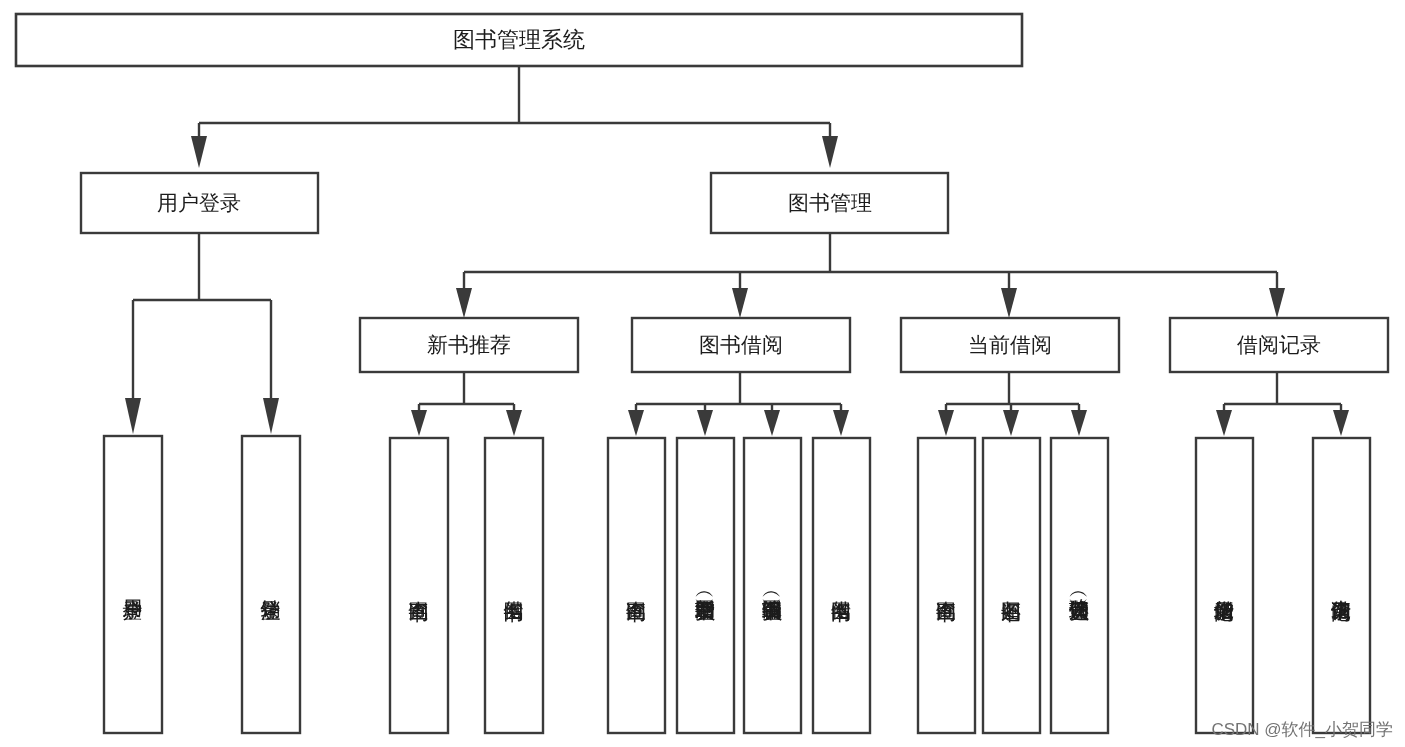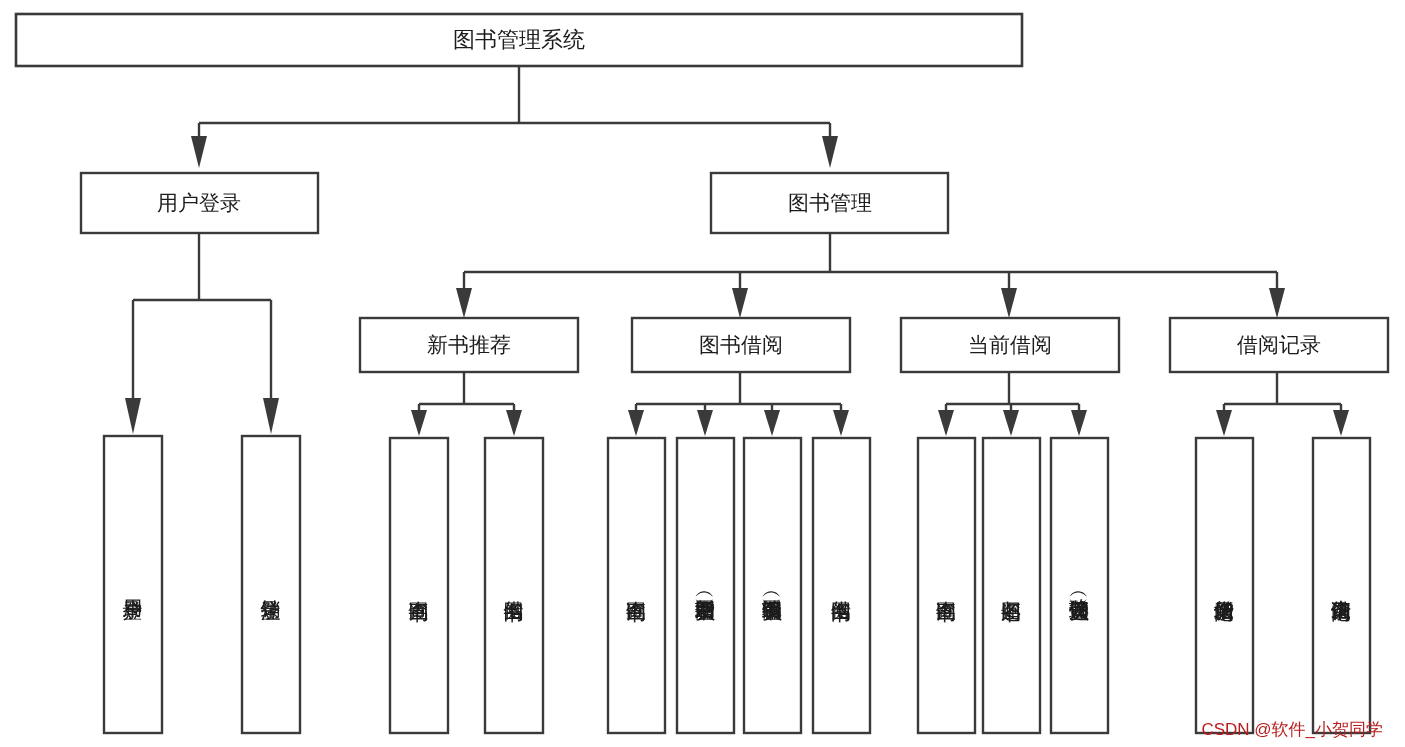--- a/index.html
+++ b/index.html
@@ -49,25 +49,25 @@
     font-family: "Liberation Sans", "DejaVu Sans", sans-serif;
     font-size: 21px;
     text-anchor: middle;
     dominant-baseline: middle;
   }
   .node-label.root-label {
     font-size: 22px;
   }
   .watermark-text {
     position: absolute;
-    right: 22px;
+    right: 12px;
     bottom: 6px;
     font-family: "Liberation Sans", "DejaVu Sans", sans-serif;
     font-size: 17px;
-    color: #b91c1c;
+    color: #737373;
     white-space: nowrap;
     user-select: none;
     pointer-events: none;
   }
   .vlabel-fo {
     overflow: visible;
   }
   .vlabel-inner {
     width: 100%;
     height: 100%;

